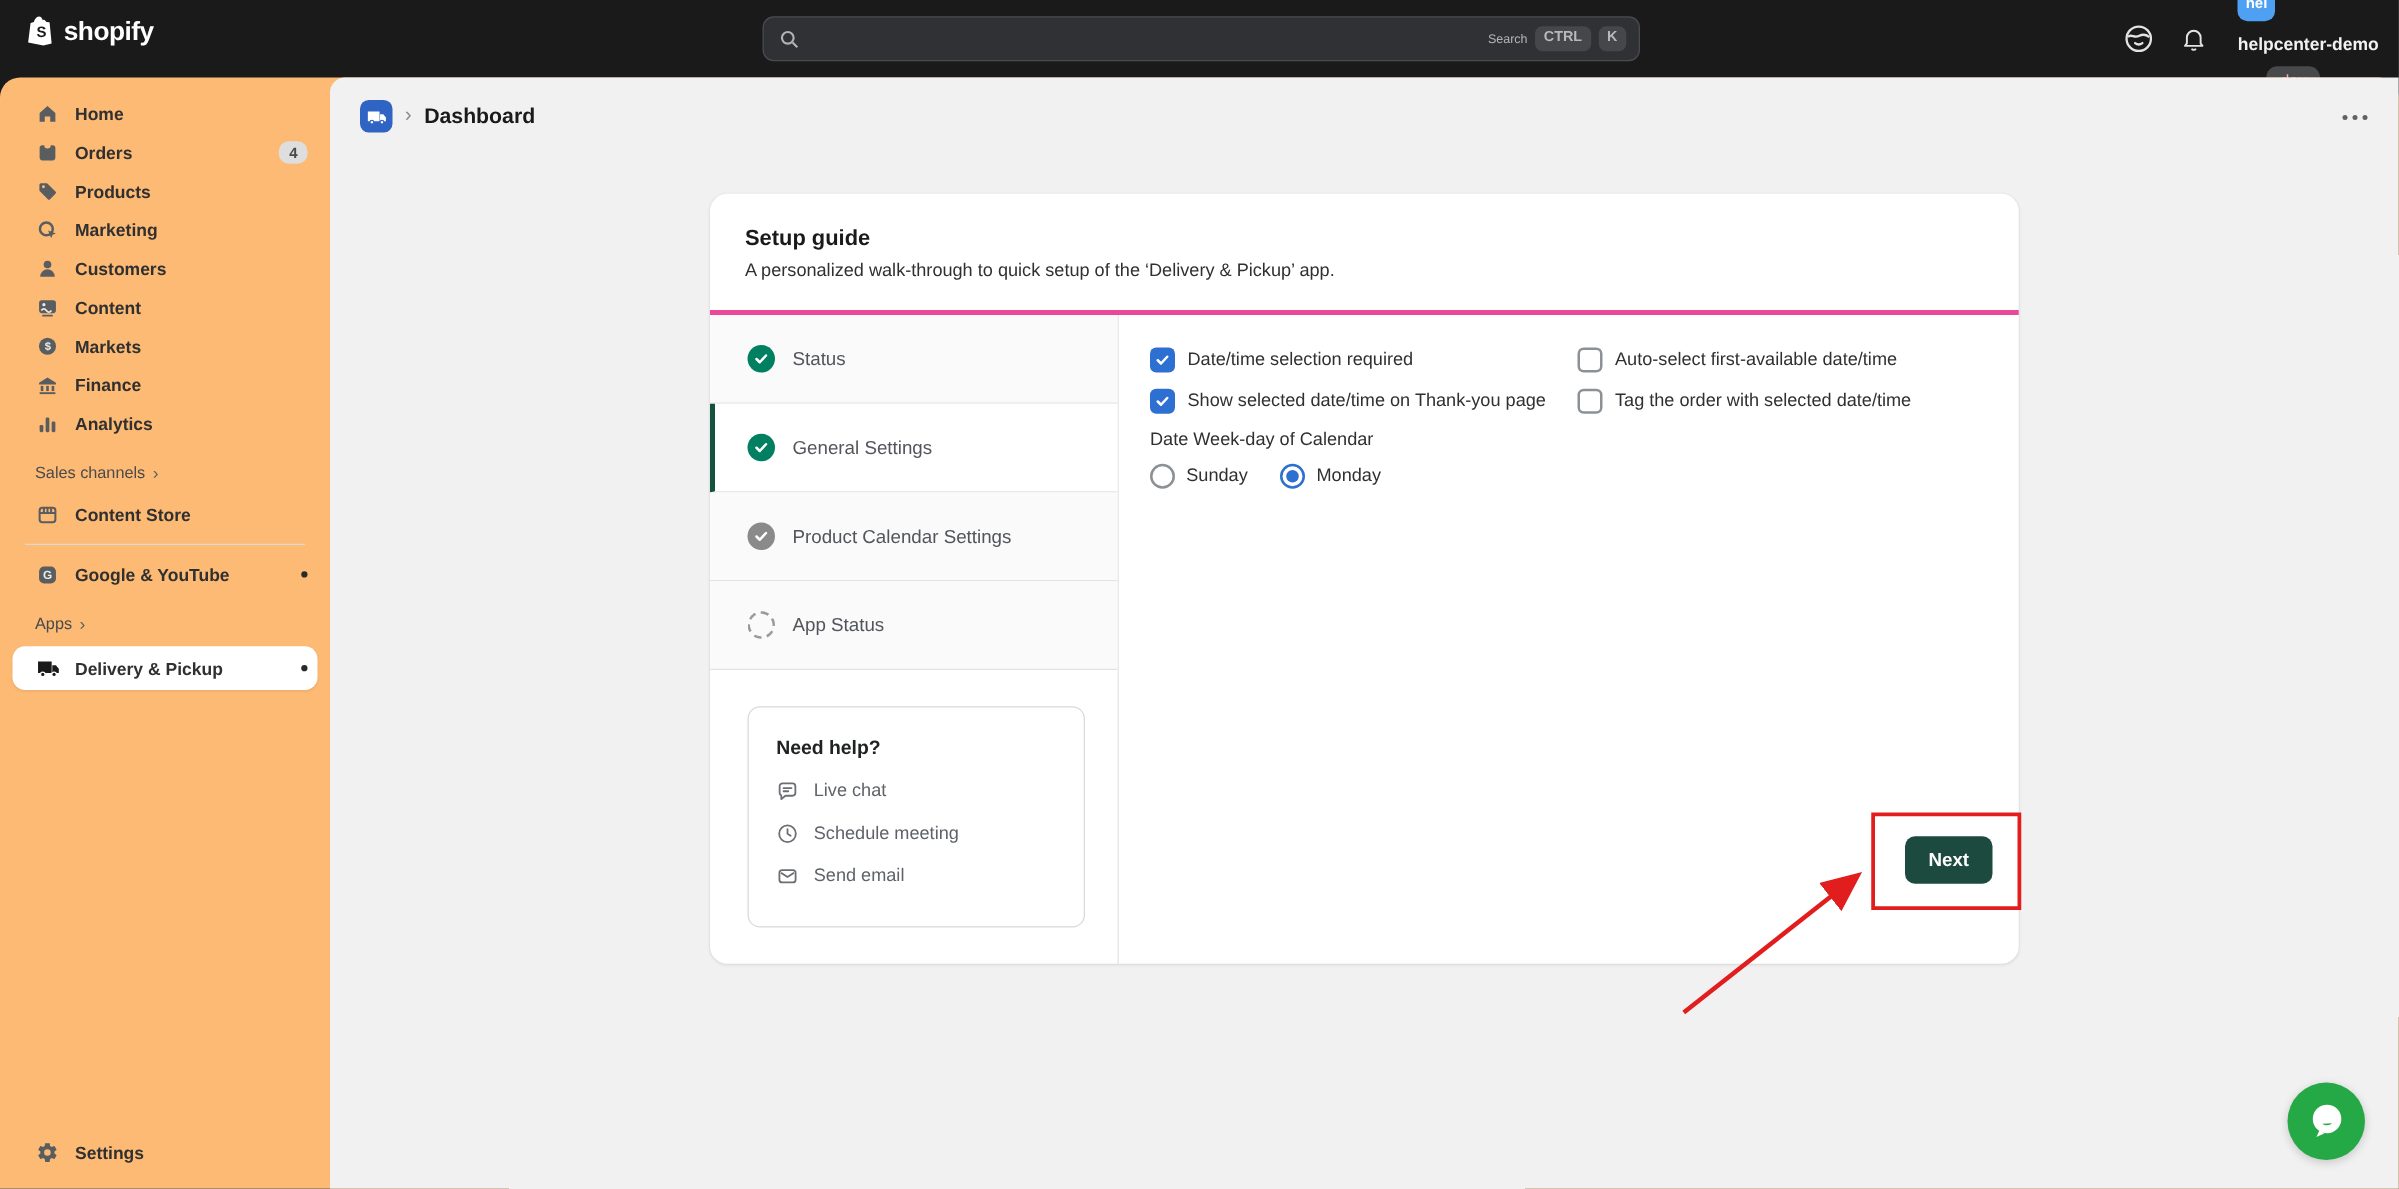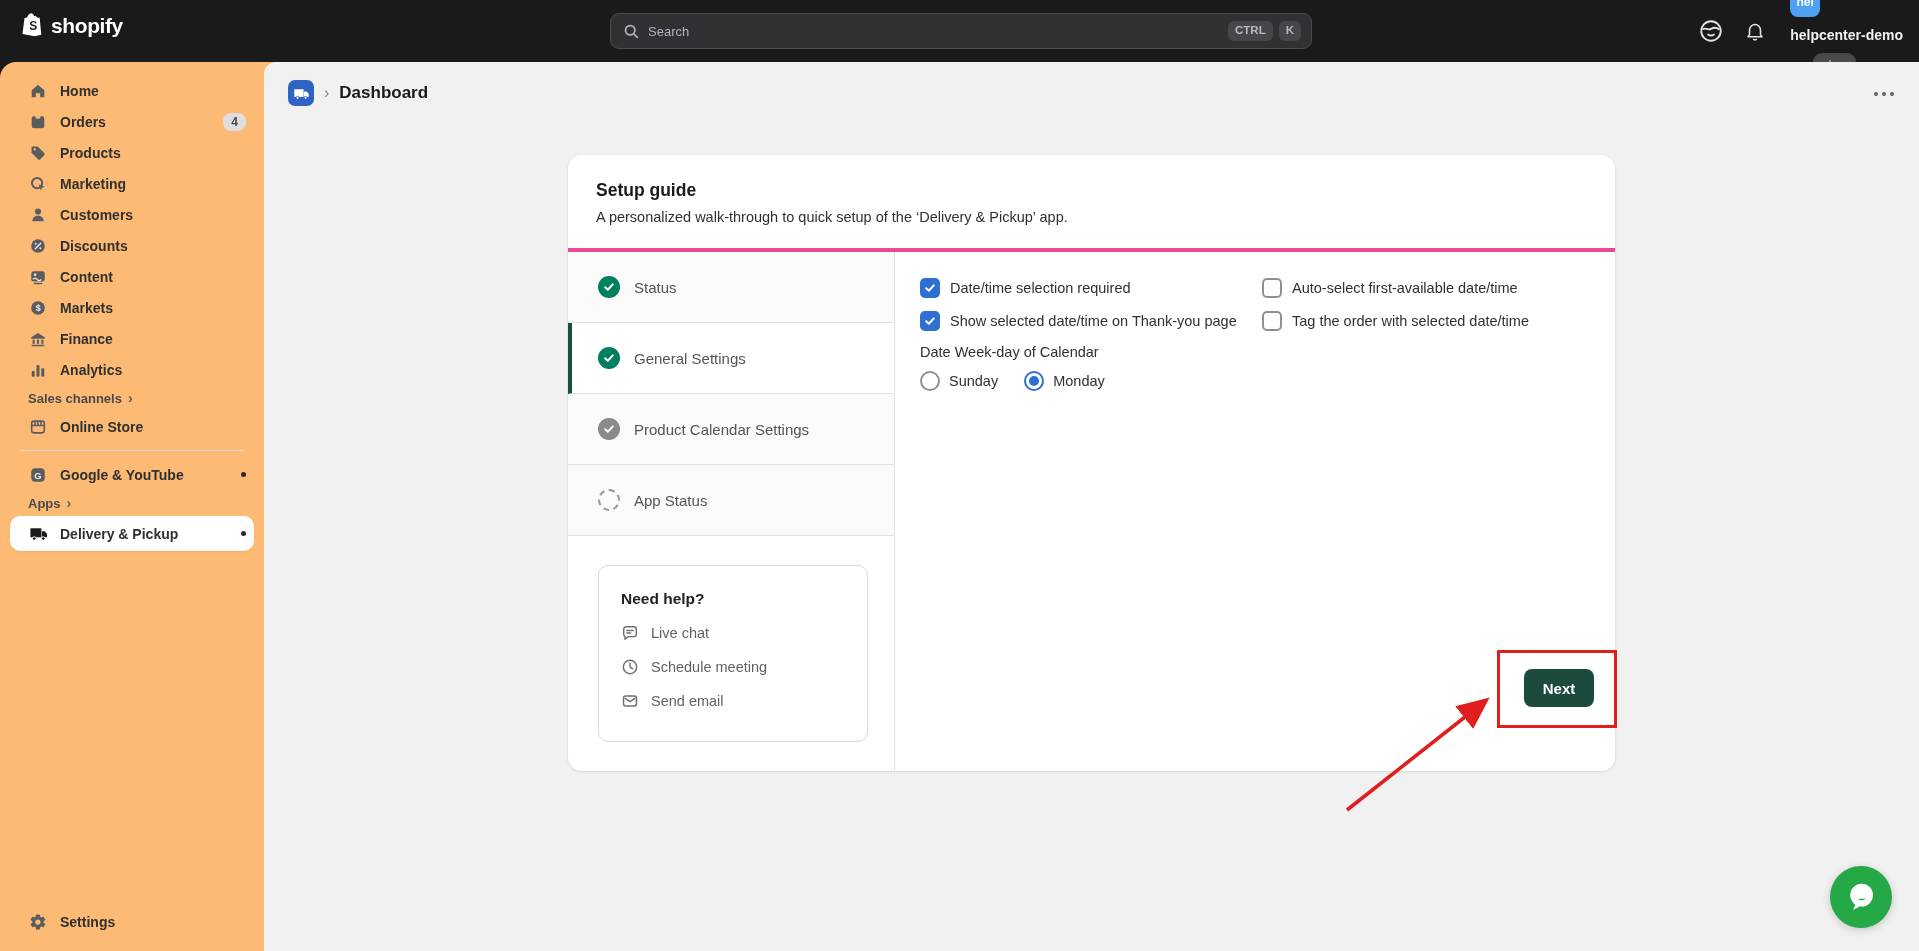--- a/index.html
+++ b/index.html
@@ -4,40 +4,40 @@
 <style>
   * { margin:0; padding:0; box-sizing:border-box; }
   html,body { width:1919px; height:951px; overflow:hidden; font-family:"Liberation Sans","DejaVu Sans",sans-serif; }
   body { position:relative; background:#1a1a1a; }
 
   
   .topbar { position:absolute; left:0; top:0; width:1919px; height:62px; background:#1a1a1a; }
   .logo { position:absolute; left:20px; top:12px; display:flex; align-items:center; gap:6px; }
   .logo-word { color:#fff; font-size:21px; font-weight:700; letter-spacing:-0.4px; }
   .searchbar { position:absolute; left:610px; top:13px; width:702px; height:36px; background:#303134; border:1px solid #4b4c4f; border-radius:9px; display:flex; align-items:center; padding:0 10px 0 12px; }
-  .searchbar input { flex:1; background:transparent; border:none; outline:none; color:#22c55e; font-size:13px; font-family:inherit; margin-left:8px; }
+  .searchbar input { flex:1; background:transparent; border:none; outline:none; color:#22c55e; font-size:10px; font-family:inherit; margin-left:8px;text-align:right; }
   .searchbar input::placeholder { color:#b0b3b8; opacity:1; }
   .kbd { background:#45474a; color:#b6b9bd; font-size:11.5px; font-weight:700; border-radius:6px; padding:4px 7px; margin-left:6px; line-height:1; }
   .top-right { position:absolute; right:16px; top:0; height:62px; display:flex; align-items:center; gap:20px; }
   .top-icon { color:#e3e3e3; display:flex; align-items:center; }
   .store-chip { display:flex; align-items:flex-start; gap:10px; margin-left:4px;flex-direction:column; }
   .avatar { width:30px; height:30px; border-radius:8px; background:#4da0f2; color:#fff; font-size:12px; font-weight:700; display:flex; align-items:center; justify-content:center; }
   .store-name { color:#f2f2f2; font-size:14px; font-weight:700; }
   .env-badge { background:#48494b; color:#fca5a5; font-size:13px; border-radius:9px; padding:4px 11px;margin-left:23px; }
 
   
   .frame { position:absolute; left:0; top:62px; width:1919px; height:889px; background:#fdba74; border-radius:16px 16px 0 0; }
 
   
   .sidebar { position:absolute; left:0; top:0; width:264px; height:889px; padding:13px 10px 0 10px; }
   .nav-item { height:31px; display:flex; align-items:center; padding:0 8px 0 18px; border-radius:10px; cursor:pointer; }
   .nicon { width:20px; height:20px; display:flex; align-items:center; justify-content:center; color:#5a5d60; flex:none; }
   .nlabel { margin-left:12px; font-size:14px; font-weight:600; color:#303030; white-space:nowrap; }
   .nbadge { margin-left:auto; background:#dedede; color:#4a4a4a; font-size:12px; font-weight:600; border-radius:8px; padding:2px 8px; }
-  .sec-header { display:flex; align-items:center; gap:6px; font-size:13px; font-weight:700; color:#4a4a4a; padding:0 8px 0 18px; height:26px; cursor:pointer; }
+  .sec-header { display:flex; gap:6px; font-size:13px; font-weight:400; color:#4a4a4a; padding:0 8px 0 18px; margin-top:16px; height:26px; cursor:pointer; }
   .sec-chevron { color:#616161; font-size:14px; }
   .divider { height:1px; background:#d9d9d9; margin:8px 10px; }
   .nav-item.pill-active { background:#fff; height:35px; box-shadow:0 1px 2px rgba(0,0,0,.06); }
   .dot-ind { margin-left:auto; width:5px; height:5px; border-radius:50%; background:#2a2a2a; }
   .settings-row { position:absolute; left:10px; bottom:14px; width:244px; }
 
   
   .content { position:absolute; left:264px; top:0; width:1655px; height:889px; background:#f1f1f1; border-top-left-radius:12px; }
   .page-header { position:absolute; left:0; top:0; width:100%; height:62px; display:flex; align-items:center; padding-left:24px; }
   .app-badge { width:26px; height:26px; border-radius:7px; background:#2f63c4; display:flex; align-items:center; justify-content:center; }
@@ -178,31 +178,20 @@
         <svg width="18" height="18" viewBox="0 0 20 20" fill="currentColor">
             <circle cx="10" cy="6.2" r="3.4"></circle>
             <path d="M3.5 17a6.5 6.5 0 0 1 13 0z"></path>
           </svg>
       </span>
       <span class="nlabel">Customers</span>
     </div>
     <div class="nav-item">
       <span class="nicon">
         <svg width="18" height="18" viewBox="0 0 20 20">
-            <circle cx="10" cy="10" r="7.6" fill="currentColor"></circle>
-            <path d="M7 13l6-6" stroke="#ebebeb" stroke-width="1.6" stroke-linecap="round"></path>
-            <circle cx="7.4" cy="7.4" r="1.1" fill="#ebebeb"></circle>
-            <circle cx="12.6" cy="12.6" r="1.1" fill="#ebebeb"></circle>
-          </svg>
-      </span>
-      <span class="nlabel">Discounts</span>
-    </div>
-    <div class="nav-item">
-      <span class="nicon">
-        <svg width="18" height="18" viewBox="0 0 20 20">
             <rect x="2.5" y="3.5" width="15" height="11.5" rx="2.5" fill="currentColor"></rect>
             <circle cx="6.8" cy="7.5" r="1.4" fill="#ebebeb"></circle>
             <path d="M4.5 12.7c1.5-2 3-2 4.5 0s3 2 4.5 0" stroke="#ebebeb" stroke-width="1.5" fill="none"></path>
             <path d="M6 17.3h8" stroke="currentColor" stroke-width="1.6" stroke-linecap="round"></path>
           </svg>
       </span>
       <span class="nlabel">Content</span>
     </div>
     <div class="nav-item">
       <span class="nicon">
@@ -240,21 +229,21 @@
       <span>Sales channels</span>
       <span class="sec-chevron">›</span>
     </div>
     <div class="nav-item">
       <span class="nicon">
         <svg width="18" height="18" viewBox="0 0 20 20" fill="none" stroke="currentColor" stroke-width="1.8" stroke-linejoin="round">
             <rect x="3" y="3.5" width="14" height="13" rx="2.5"></rect>
             <path d="M3 8.3h14M6.8 3.8v4.4M10 3.8v4.4M13.2 3.8v4.4"></path>
           </svg>
       </span>
-      <span class="nlabel">Online Store</span>
+      <span class="nlabel">Content Store</span>
     </div>
     <div class="divider"></div>
     <div class="nav-item">
       <span class="nicon">
         <svg width="18" height="18" viewBox="0 0 20 20">
             <rect x="2.5" y="2.5" width="15" height="15" rx="4.5" fill="currentColor"></rect>
             <text x="10" y="14" font-size="10.5" font-weight="bold" fill="#ebebeb" text-anchor="middle" font-family="Liberation Sans, sans-serif">G</text>
           </svg>
       </span>
       <span class="nlabel">Google &amp; YouTube</span>

